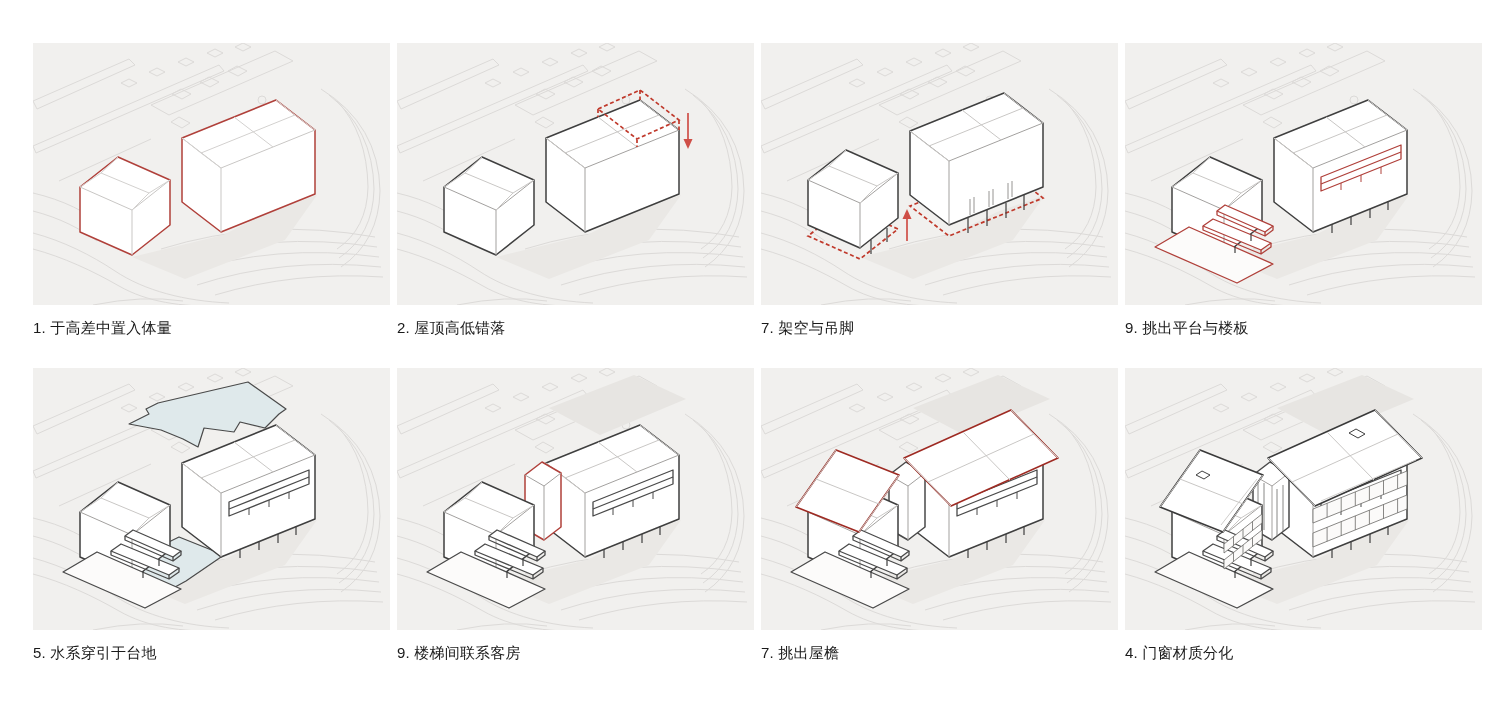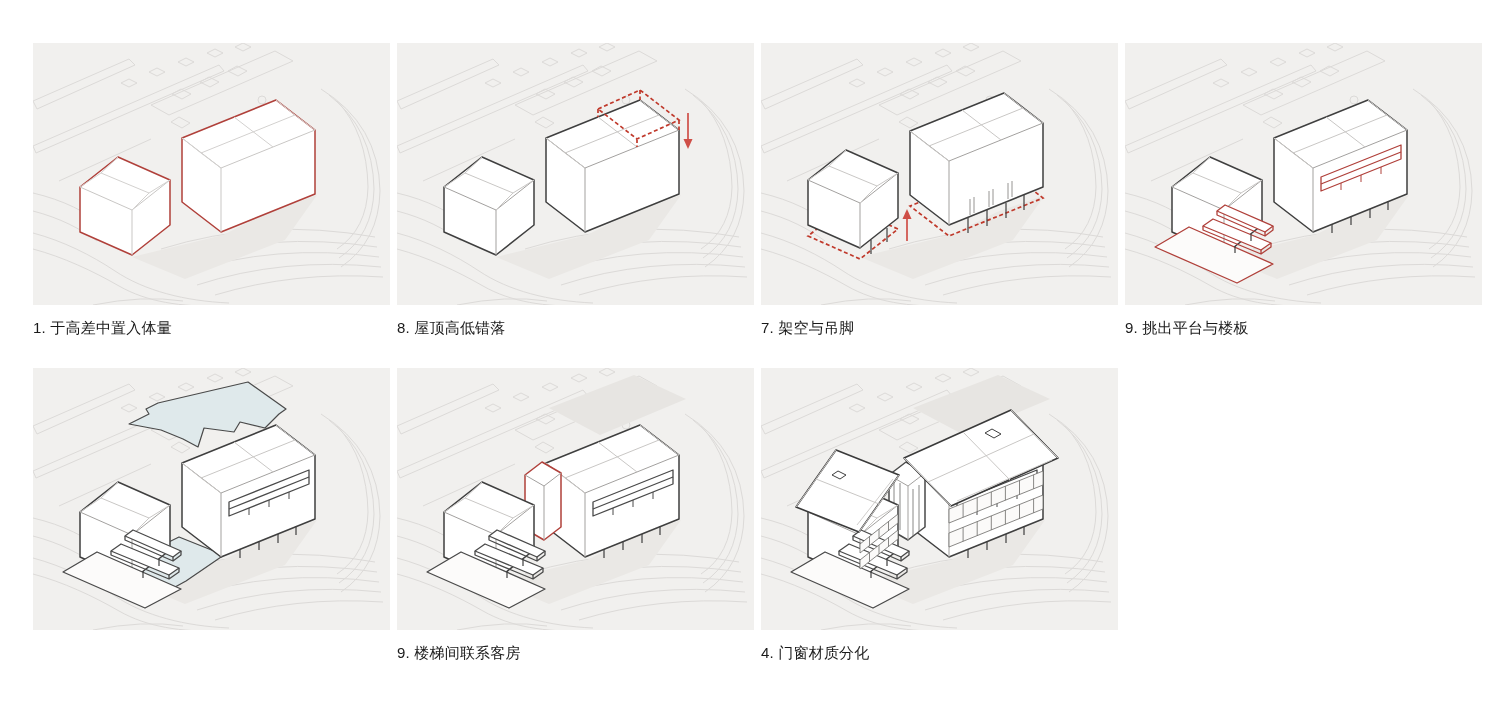--- a/index.html
+++ b/index.html
@@ -141,21 +141,21 @@
         <use href="#shadow"></use>
         <use href="#blarge"></use>
         <use href="#bsmall"></use>
         <path class="dashred" d="M201,66 L243,47 L282,77 L240,96 Z M243,47 L243,57 M282,77 L282,87 M240,96 L240,104 M201,66 L201,74"></path>
         <g>
           <path class="arrowred" d="M291,70 V96"></path>
           <path class="arrowhead" d="M286.5,96 L295.5,96 L291,106 Z"></path>
         </g>
       </svg>
     </div>
-    <figcaption class="cap">8. 屋顶高低错落</figcaption>
+    <figcaption class="cap">2. 屋顶高低错落</figcaption>
   </figure>
 
   <figure class="panel">
     <div class="canvas">
       <svg class="psvg p3" viewBox="0 0 357 262" width="357" height="262">
         <use href="#terrain"></use>
         <use href="#shadow"></use>
         <path class="dashred" d="M85,163 L137,186 L99,216 L47,193 Z"></path>
         <path class="dashred" d="M243,125 L282,155 L188,193 L149,163 Z"></path>
         <path style="stroke:#3f3f3f;stroke-width:1.2;fill:none" d="M207,175 V190 M226,167 V183 M245,160 V175 M263,152 V167 M110,197 V211 M126,185 V199"></path>
@@ -193,39 +193,58 @@
         <path class="water" d="M96,56 L116,46 L113,41 L125,35 L215,14 L253,41 L246,46 L232,60 L207,54 L201,64 L171,60 L165,79 L150,71 L128,62 Z"></path>
         <use href="#shadow"></use>
         <path class="water" d="M101,191 L146,169 L191,187 L153,213 L133,224 L104,206 Z"></path>
         <use href="#blarge"></use>
         <use href="#balcony"></use>
         <use href="#bsmall"></use>
         <use href="#platforms"></use>
         <use href="#stilts"></use>
       </svg>
     </div>
+    <figcaption class="cap">5. 水系穿引于台地</figcaption>
   </figure>
 
   <figure class="panel">
     <div class="canvas">
       <svg class="psvg p6" viewBox="0 0 357 262" width="357" height="262">
         <use href="#terrain"></use>
         <path class="court" d="M152,40 L237,7 L289,31 L203,67 Z"></path>
         <use href="#shadow"></use>
         <use href="#blarge"></use>
         <use href="#balcony"></use>
         <use href="#tower"></use>
         <use href="#bsmall"></use>
         <use href="#platforms"></use>
         <use href="#stilts"></use>
       </svg>
     </div>
     <figcaption class="cap">9. 楼梯间联系客房</figcaption>
   </figure>
 
+  <figure class="panel">
+    <div class="canvas">
+      <svg class="psvg p7" viewBox="0 0 357 262" width="357" height="262">
+        <use href="#terrain"></use>
+        <path class="court" d="M152,40 L237,7 L289,31 L203,67 Z"></path>
+        <use href="#shadow"></use>
+        <use href="#blarge"></use>
+        <use href="#balcony"></use>
+        <use href="#tower"></use>
+        <use href="#bsmall"></use>
+        <use href="#platforms"></use>
+        <use href="#stilts"></use>
+        <use href="#roofL"></use>
+        <use href="#roofS"></use>
+      </svg>
+    </div>
+    <figcaption class="cap">7. 挑出屋檐</figcaption>
+  </figure>
 
   <figure class="panel">
     <div class="canvas">
       <svg class="psvg p8" viewBox="0 0 357 262" width="357" height="262">
         <use href="#terrain"></use>
         <path class="court" d="M152,40 L237,7 L289,31 L203,67 Z"></path>
         <use href="#shadow"></use>
         <use href="#blarge"></use>
         <use href="#balcony"></use>
         <use href="#tower"></use>

